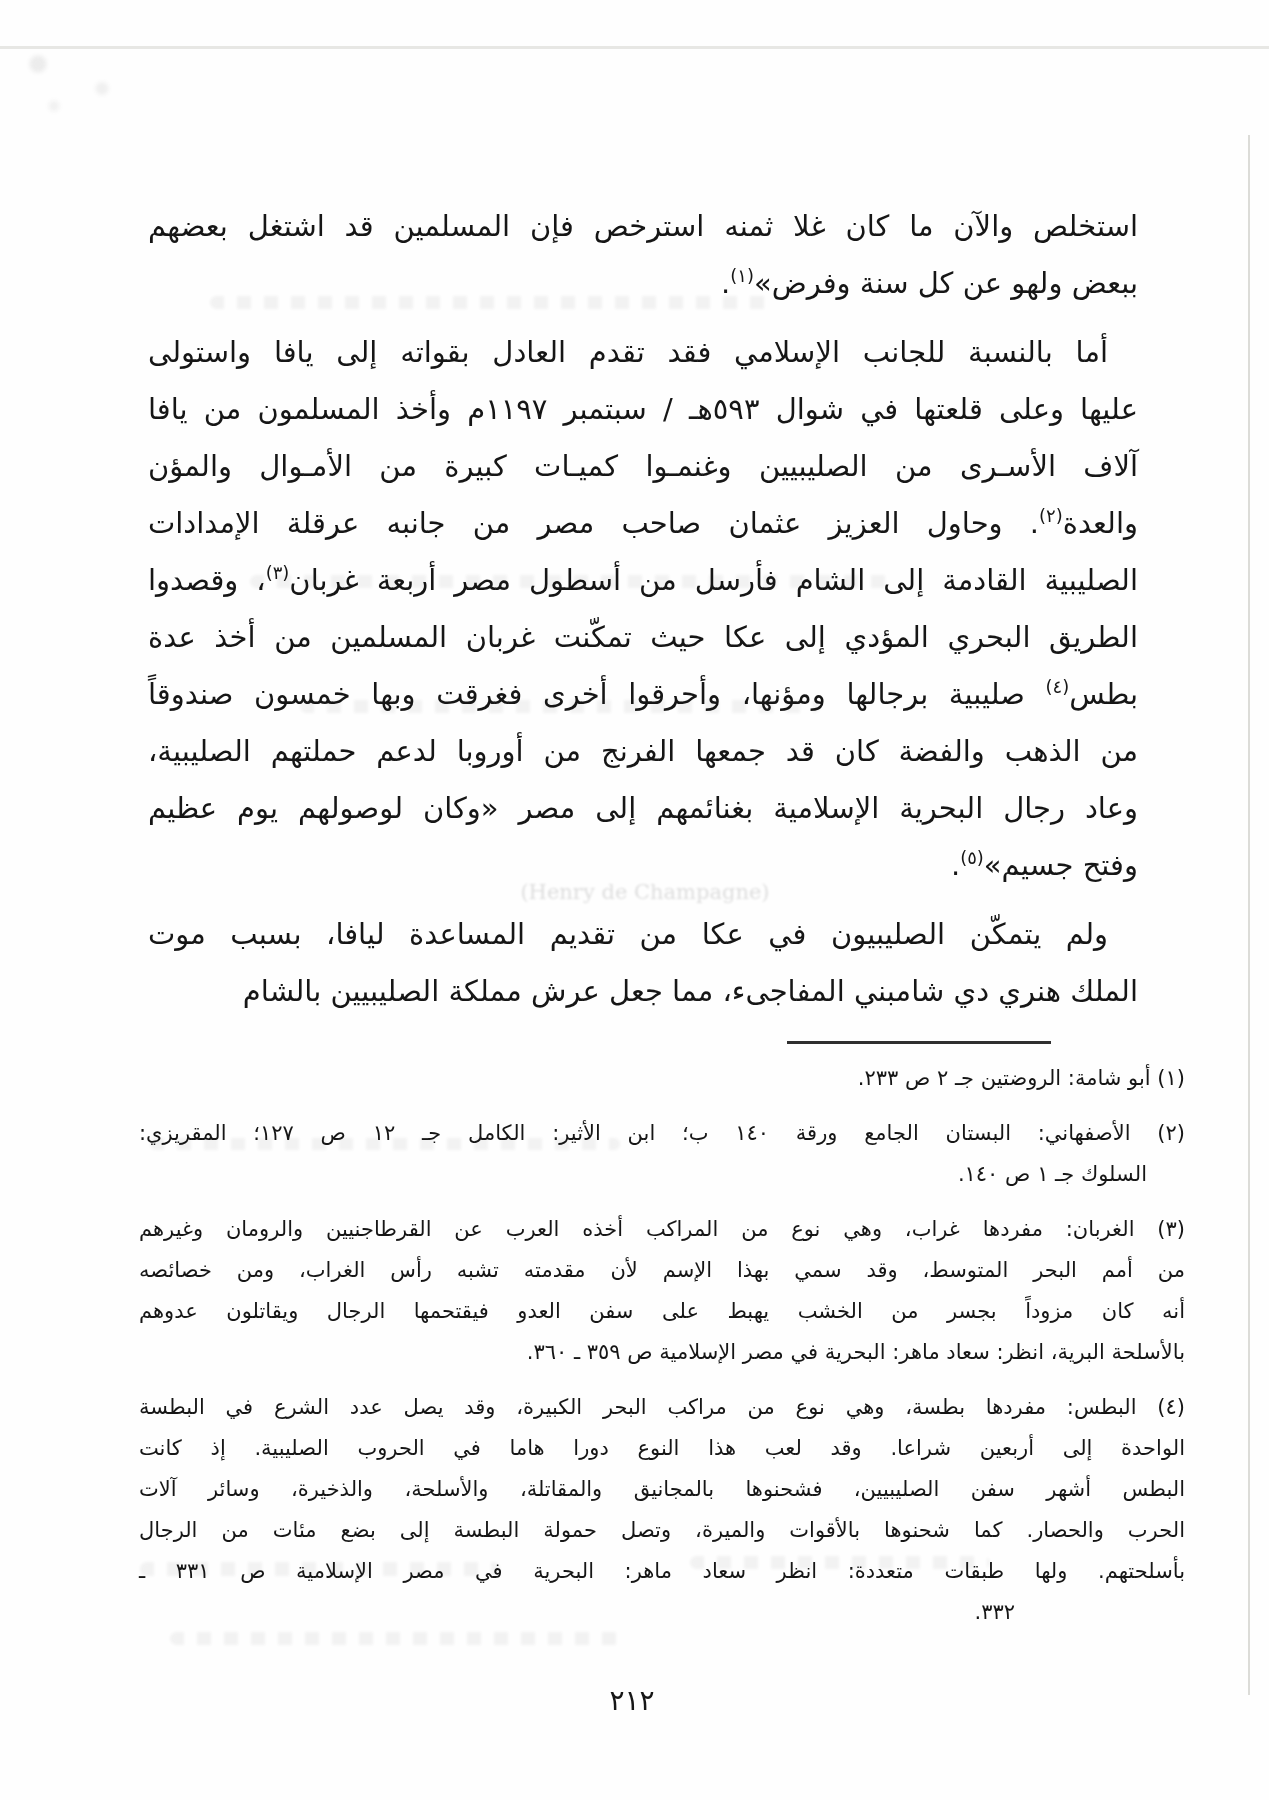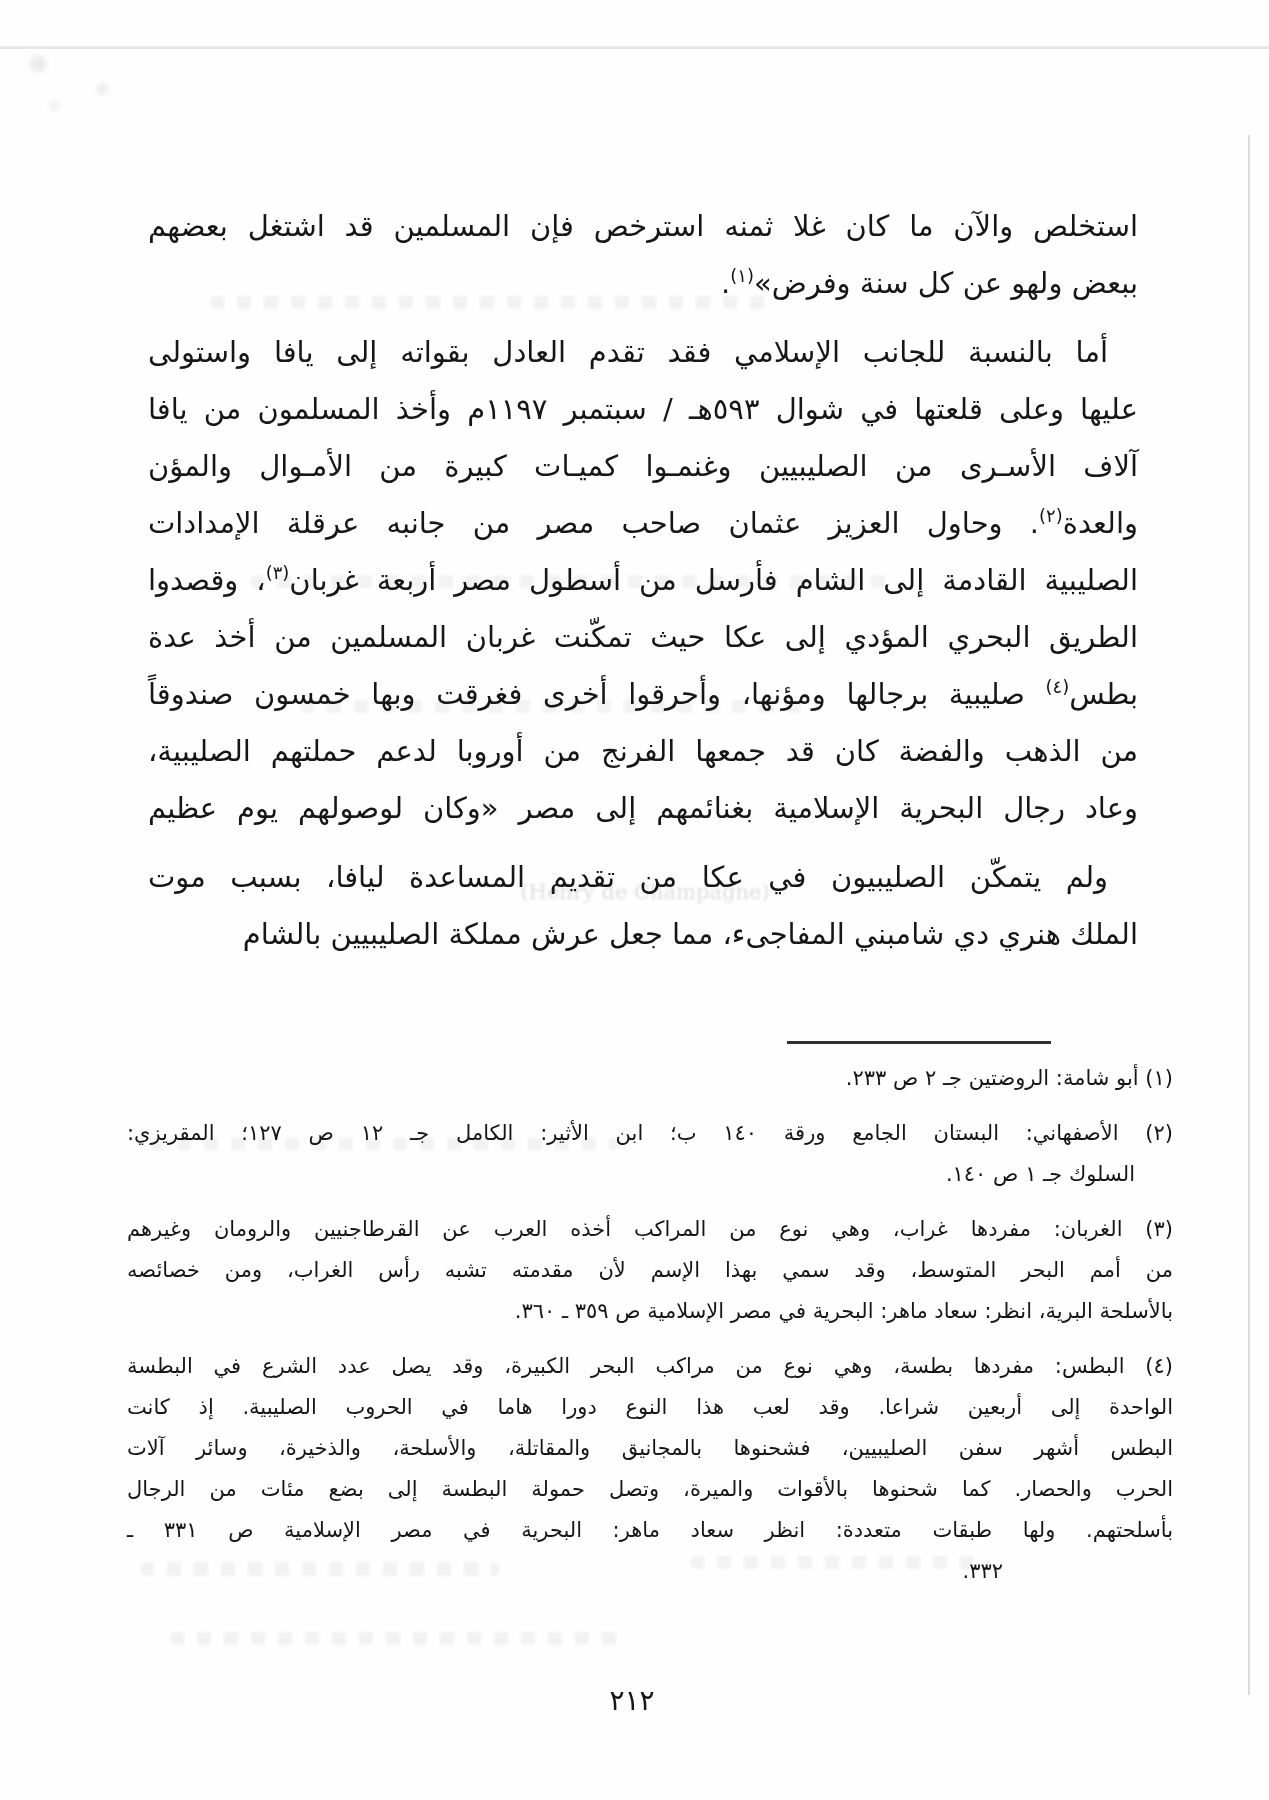--- a/index.html
+++ b/index.html
@@ -21,21 +21,21 @@
   .main{position:absolute;right:131px;top:198px;width:990px;direction:rtl;
         font-size:29px;line-height:57px;}
   .para+.para{margin-top:12px;}
   .line{text-align:justify;text-align-last:justify;}
   .line.end{text-align:right;text-align-last:right;}
   .para.indent .line:first-child{text-indent:30px;}
   .line sup{font-size:.62em;vertical-align:super;line-height:0;}
   
   .fnsep{position:absolute;left:787px;top:1041px;width:264px;height:3px;background:#2f2f2f;}
   
-  .fnotes{position:absolute;right:96px;top:1058px;width:1046px;direction:rtl;
+  .fnotes{position:absolute;right:84px;top:1058px;width:1046px;direction:rtl;
         font-size:21px;line-height:41px;}
   .fnote+.fnote{margin-top:14px;}
   .fline.just{text-align:justify;text-align-last:justify;}
   .fline.short{text-align:right;text-align-last:right;}
   .fline.cont{padding-right:38px;}
   .fline.hang{padding-right:170px;}
   .fline.hang5{padding-right:160px;}
   
   .pagenum{position:absolute;left:552px;top:1684px;width:160px;text-align:center;
         font-size:28px;letter-spacing:4px;direction:rtl;}
@@ -66,40 +66,42 @@
       <div class="para indent">
         <div class="line">أما بالنسبة للجانب الإسلامي فقد تقدم العادل بقواته إلى يافا واستولى</div>
         <div class="line">عليها وعلى قلعتها في شوال ٥٩٣هـ / سبتمبر ١١٩٧م وأخذ المسلمون من يافا</div>
         <div class="line">آلاف الأسـرى من الصليبيين وغنمـوا كميـات كبيرة من الأمـوال والمؤن</div>
         <div class="line">والعدة<sup>(٢)</sup>. وحاول العزيز عثمان صاحب مصر من جانبه عرقلة الإمدادات</div>
         <div class="line">الصليبية القادمة إلى الشام فأرسل من أسطول مصر أربعة غربان<sup>(٣)</sup>، وقصدوا</div>
         <div class="line">الطريق البحري المؤدي إلى عكا حيث تمكّنت غربان المسلمين من أخذ عدة</div>
         <div class="line">بطس<sup>(٤)</sup> صليبية برجالها ومؤنها، وأحرقوا أخرى فغرقت وبها خمسون صندوقاً</div>
         <div class="line">من الذهب والفضة كان قد جمعها الفرنج من أوروبا لدعم حملتهم الصليبية،</div>
         <div class="line">وعاد رجال البحرية الإسلامية بغنائمهم إلى مصر «وكان لوصولهم يوم عظيم</div>
+        <div class="line end">وفتح جسيم»<sup>(٥)</sup>.</div>
       </div>
       <div class="para indent">
         <div class="line">ولم يتمكّن الصليبيون في عكا من تقديم المساعدة ليافا، بسبب موت</div>
         <div class="line end">الملك هنري دي شامبني المفاجىء، مما جعل عرش مملكة الصليبيين بالشام</div>
       </div>
     </div>
 
   <div class="fnsep"></div>
 
   <div class="fnotes" id="footnotes" dir="rtl">
       <div class="fnote">
         <div class="fline short">(١) أبو شامة: الروضتين جـ ٢ ص ٢٣٣.</div>
       </div>
       <div class="fnote">
         <div class="fline just">(٢) الأصفهاني: البستان الجامع ورقة ١٤٠ ب؛ ابن الأثير: الكامل جـ ١٢ ص ١٢٧؛ المقريزي:</div>
         <div class="fline short cont">السلوك جـ ١ ص ١٤٠.</div>
       </div>
       <div class="fnote">
         <div class="fline just">(٣) الغربان: مفردها غراب، وهي نوع من المراكب أخذه العرب عن القرطاجنيين والرومان وغيرهم</div>
         <div class="fline just">من أمم البحر المتوسط، وقد سمي بهذا الإسم لأن مقدمته تشبه رأس الغراب، ومن خصائصه</div>
+        <div class="fline just">أنه كان مزوداً بجسر من الخشب يهبط على سفن العدو فيقتحمها الرجال ويقاتلون عدوهم</div>
         <div class="fline short">بالأسلحة البرية، انظر: سعاد ماهر: البحرية في مصر الإسلامية ص ٣٥٩ ـ ٣٦٠.</div>
       </div>
       <div class="fnote">
         <div class="fline just">(٤) البطس: مفردها بطسة، وهي نوع من مراكب البحر الكبيرة، وقد يصل عدد الشرع في البطسة</div>
         <div class="fline just">الواحدة إلى أربعين شراعا. وقد لعب هذا النوع دورا هاما في الحروب الصليبية. إذ كانت</div>
         <div class="fline just">البطس أشهر سفن الصليبيين، فشحنوها بالمجانيق والمقاتلة، والأسلحة، والذخيرة، وسائر آلات</div>
         <div class="fline just">الحرب والحصار. كما شحنوها بالأقوات والميرة، وتصل حمولة البطسة إلى بضع مئات من الرجال</div>
         <div class="fline just">بأسلحتهم. ولها طبقات متعددة: انظر سعاد ماهر: البحرية في مصر الإسلامية ص ٣٣١ ـ</div>
         <div class="fline short hang">٣٣٢.</div>
       </div>

